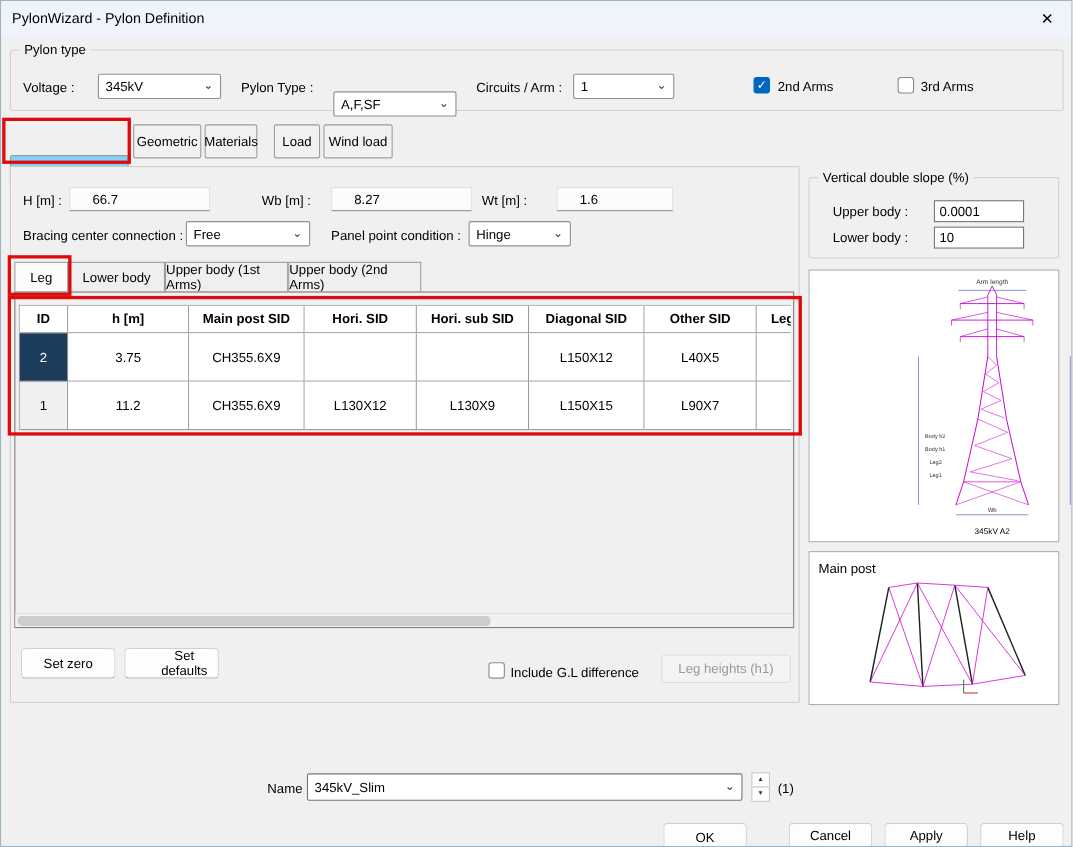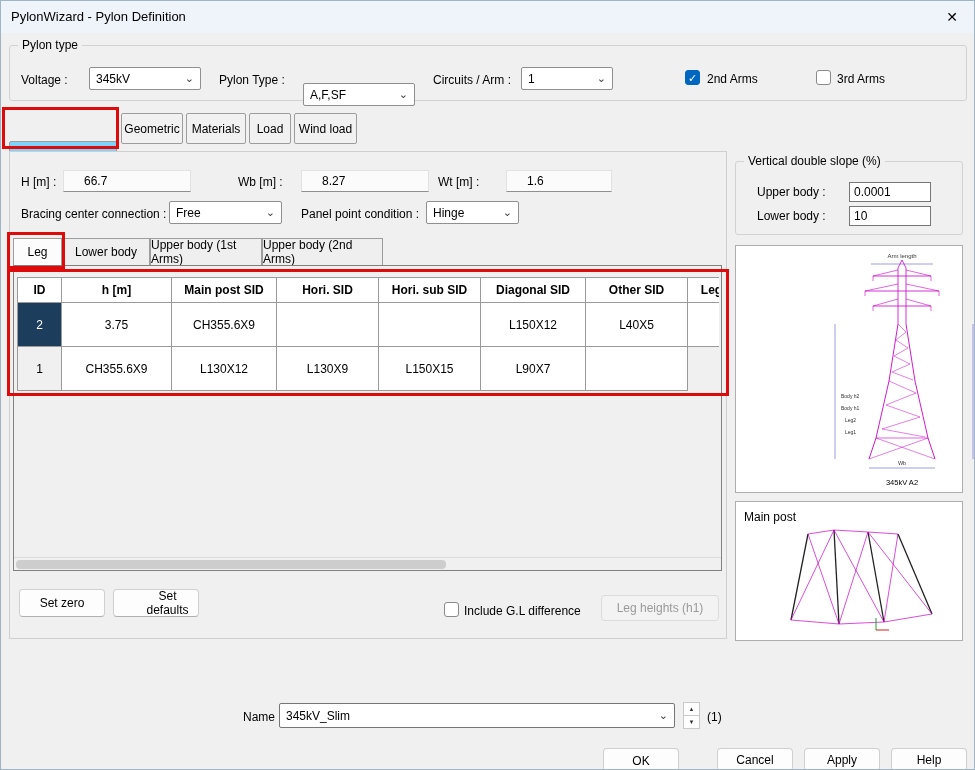--- a/index.html
+++ b/index.html
@@ -86,21 +86,21 @@
   </div>
   <div class="cb checked" style="left:684px; top:69px;">
     <span>✓</span>
   </div>
   <div class="lbl" style="left:706px; top:71px;">2nd Arms</div>
   <div class="cb" style="left:815px; top:69px;"></div>
   <div class="lbl" style="left:836px; top:71px;">3rd Arms</div>
 
   <div class="tabbtn active" style="left:8px; width:108px;">Structure Definition</div>
   <div class="tabbtn" style="left:120px; width:62px;">Geometric</div>
-  <div class="tabbtn" style="left:185px; width:60px;">Materials</div>
+  <div class="tabbtn" style="left:185px; width:48px;">Materials</div>
   <div class="tabbtn" style="left:248px; width:42px;">Load</div>
   <div class="tabbtn" style="left:293px; width:63px;">Wind load</div>
 
   <div class="panel" style="left:8px; top:150px; width:718px; height:488px;"></div>
 
   <div class="lbl" style="left:20px; top:174px;">H [m] :</div>
   <input class="tb" style="left: 62px; top: 169px; width: 128px;" readonly="" value="66.7">
   <div class="lbl" style="left:237px; top:174px;">Wb [m] :</div>
   <input class="tb" style="left: 300px; top: 169px; width: 128px;" readonly="" value="8.27">
   <div class="lbl" style="left:437px; top:174px;">Wt [m] :</div>
@@ -138,20 +138,21 @@
       <div class="gcell gid sel">2</div>
       <div class="gcell">3.75</div>
       <div class="gcell">CH355.6X9</div>
       <div class="gcell"></div>
       <div class="gcell"></div>
       <div class="gcell">L150X12</div>
       <div class="gcell">L40X5</div>
       <div class="gcell"></div>
 
       <div class="gcell gid">1</div>
+      <div class="gcell">11.2</div>
       <div class="gcell">CH355.6X9</div>
       <div class="gcell">L130X12</div>
       <div class="gcell">L130X9</div>
       <div class="gcell">L150X15</div>
       <div class="gcell">L90X7</div>
       <div class="gcell"></div>
     </div>
   </div>
 
   <div class="hscroll" style="left:13px; top:556px; width:707px;">

